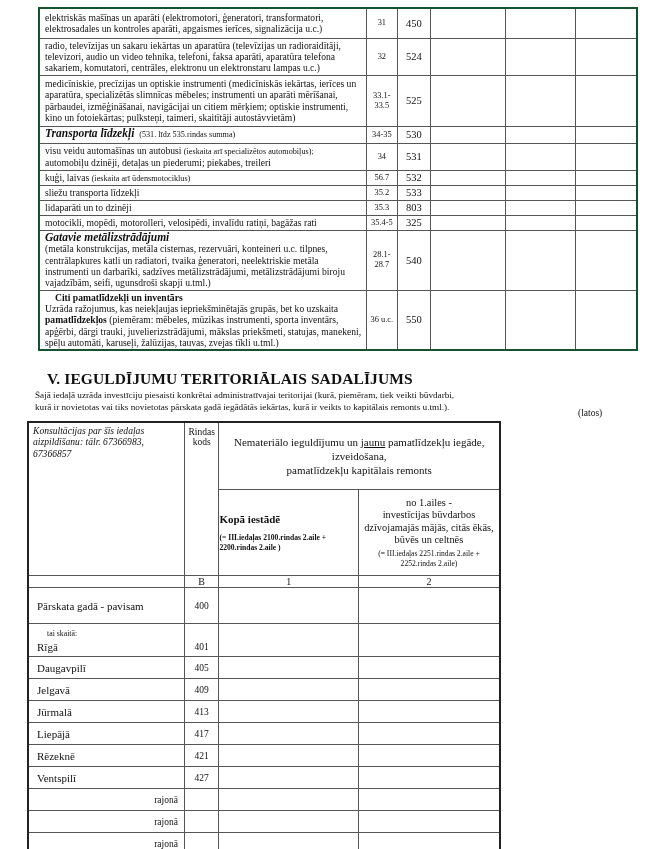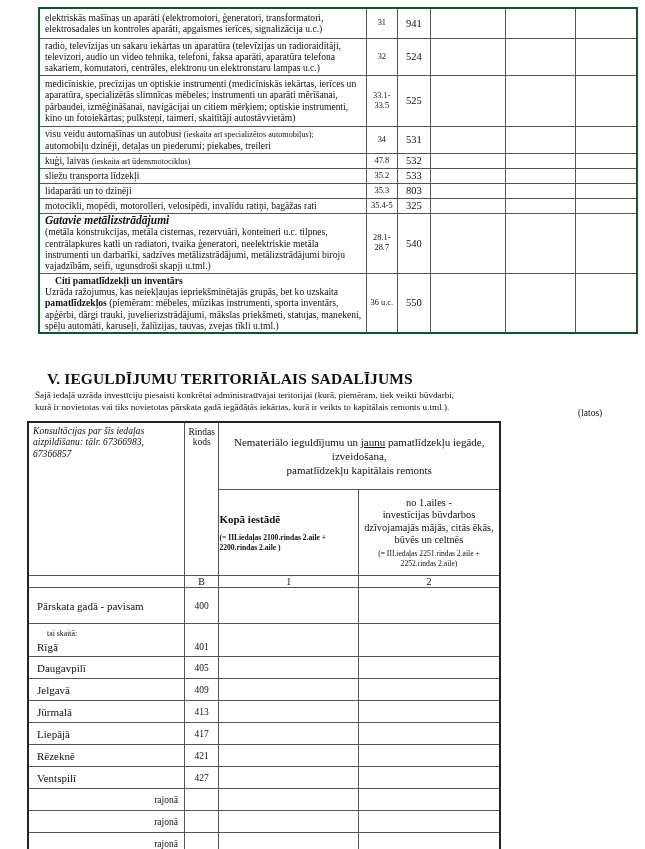--- a/index.html
+++ b/index.html
@@ -47,59 +47,70 @@
   .rajona { text-align: right; padding-right: 6px !important; font-size: 9.5px; }
 </style>
 </head>
 <body>
 
 <table id="t1">
   <tbody>
       <tr style="height:30px">
     <td class="desc">elektriskās mašīnas un aparāti (elektromotori, ģeneratori, transformatori, elektrosadales un kontroles aparāti, apgaismes ierīces, signalizācija u.c.)</td>
     <td class="nace">31</td>
-    <td class="code">941</td>
+    <td class="code">450</td>
     <td class="val"></td>
     <td class="val2"></td>
     <td class="val3"></td>
   </tr>
   <tr style="height:37px">
     <td class="desc">radio, televīzijas un sakaru iekārtas un aparatūra (televīzijas un radioraidītāji, televizori, audio un video tehnika, telefoni, faksa aparāti, aparatūra telefona sakariem, komutatori, centrāles, elektronu un elektronstaru lampas u.c.)</td>
     <td class="nace">32</td>
     <td class="code">524</td>
     <td></td>
     <td></td>
     <td></td>
   </tr>
   <tr style="height:51px">
     <td class="desc">medicīniskie, precīzijas un optiskie instrumenti (medicīniskās iekārtas, ierīces un aparatūra, specializētās slimnīcas mēbeles; instrumenti un aparāti mērīšanai, pārbaudei, izmēģināšanai, navigācijai un citiem mērķiem; optiskie instrumenti, kino un fotoiekārtas; pulksteņi, taimeri, skaitītāji autostāvvietām)</td>
     <td class="nace">33.1-33.5</td>
     <td class="code">525</td>
     <td></td>
     <td></td>
     <td></td>
   </tr>
+  <tr style="height:17px">
+    <td class="desc">
+      <span class="sect-title">Transporta līdzekļi</span>
+      &nbsp;<span class="small">(531. līdz 535.rindas summa)</span>
+    </td>
+    <td class="nace">34-35</td>
+    <td class="code">530</td>
+    <td></td>
+    <td></td>
+    <td></td>
+  </tr>
   <tr style="height:27px">
     <td class="desc">
       <span>visu veidu automašīnas un autobusi</span>
       <span class="small">(ieskaita arī specializētos automobiļus);</span><br>
       <span>automobiļu dzinēji, detaļas un piederumi; piekabes, treileri</span>
     </td>
     <td class="nace">34</td>
     <td class="code">531</td>
     <td></td>
     <td></td>
     <td></td>
   </tr>
   <tr style="height:15px">
     <td class="desc">
       <span>kuģi, laivas</span>
       <span class="small">(ieskaita arī ūdensmotociklus)</span>
     </td>
-    <td class="nace">47.8</td>
+    <td class="nace">56.7</td>
     <td class="code">532</td>
     <td></td>
     <td></td>
     <td></td>
   </tr>
   <tr style="height:15px">
     <td class="desc">sliežu transporta līdzekļi</td>
     <td class="nace">35.2</td>
     <td class="code">533</td>
     <td></td>

